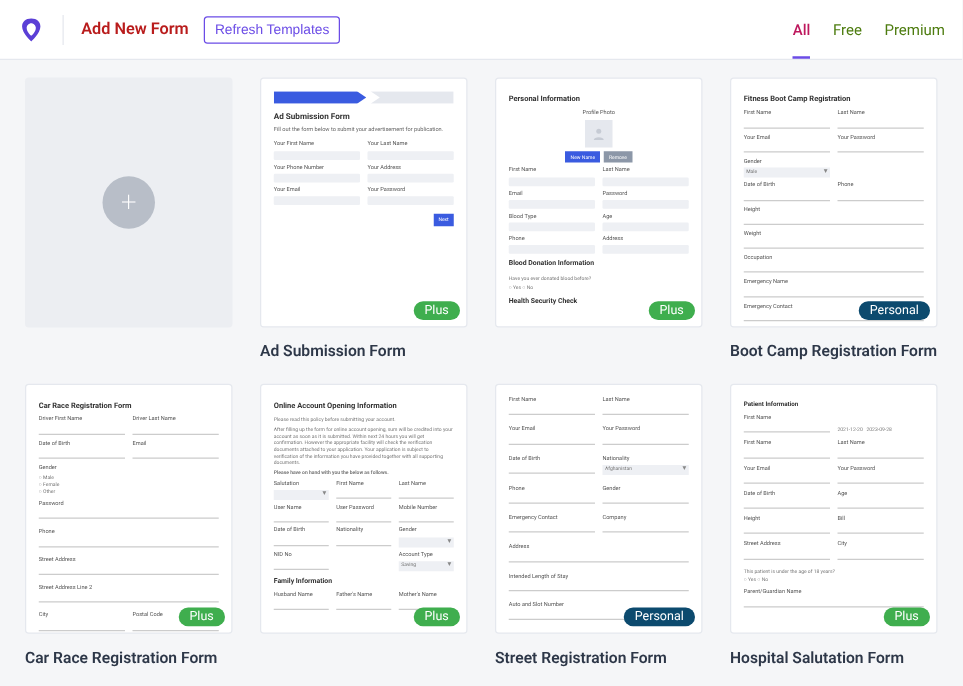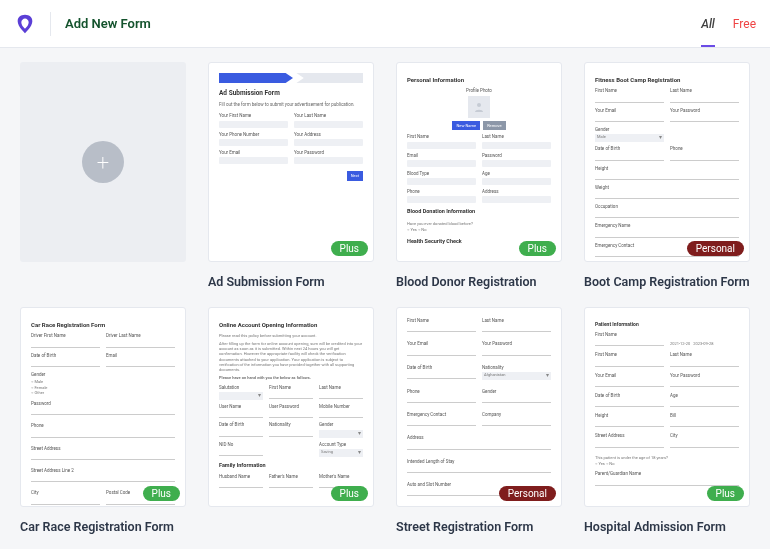--- a/index.html
+++ b/index.html
@@ -25,53 +25,52 @@
   }
   .divider-v {
     width: 1px;
     height: 24px;
     background: #e5e8ee;
     margin: 0 14px;
   }
   .title {
     font-weight: 600;
     font-size: 13px;
-    color: #14532d;
+    color: #b91c1c;
   }
   .refresh-btn {
     margin-left: 12px;
     border: 1px solid #6b4ce6;
     color: #6b4ce6;
     background: #fff;
     font-size: 11px;
     padding: 4px 8px;
     border-radius: 3px;
     cursor: pointer;
   }
   .filters {
     margin-left: auto;
     display: flex;
     gap: 18px;
     font-size: 12px;
     align-items: stretch;
     height: 100%;
   }
   .filter {
-    color: #ef4444;
+    color: #4d7c0f;
     cursor: pointer;
     display: flex;
     align-items: center;
     border-bottom: 2px solid transparent;
     padding-top: 2px;
   }
   .filter.active {
-    color: #404040;
+    color: #be185d;
     border-bottom-color: #6b4ce6;
     font-weight: 500;
-    font-style: italic;
   }
   .grid {
     padding: 14px 20px;
     display: grid;
     grid-template-columns: repeat(4, 1fr);
     gap: 18px 22px;
   }
   .card {
     display: flex;
     flex-direction: column;
@@ -107,21 +106,21 @@
   .badge {
     position: absolute;
     bottom: 5px;
     right: 5px;
     font-size: 10px;
     color: #fff;
     padding: 2px 9px;
     border-radius: 10px;
   }
   .badge.plus { background: #3fae4e; }
-  .badge.personal { background: #7f1d1d; }
+  .badge.personal { background: #0c4a6e; }
   .card-title {
     margin-top: 12px;
     font-size: 12.5px;
     font-weight: 600;
     color: #2d3748;
   }
   
   .mini-form {
     font-size: 5px;
     color: #333;
@@ -194,23 +193,25 @@
 <body>
 
 <div class="topbar">
   <div class="logo">
     <svg width="22" height="22" viewBox="0 0 24 24">
         <path d="M12 2 C7 2 4 5 4 9 C4 15 12 22 12 22 C12 22 20 15 20 9 C20 5 17 2 12 2 Z M12 6 C14 6 16 8 16 10 C16 14 12 17 12 17 C12 17 8 14 8 10 C8 8 10 6 12 6 Z" fill="#5b3fd6"></path>
       </svg>
   </div>
   <div class="divider-v"></div>
   <div class="title">Add New Form</div>
+  <button class="refresh-btn">Refresh Templates</button>
   <div class="filters">
     <div class="filter active">All</div>
     <div class="filter">Free</div>
+    <div class="filter">Premium</div>
   </div>
 </div>
 
 <div class="grid">
 
   <div class="card">
     <div class="thumb blank">
       <div class="plus-circle">+</div>
     </div>
   </div>
@@ -318,21 +319,20 @@
               <div class="inp"></div>
             </div>
           </div>
         <div class="hdr" style="font-size:5.5px;margin-top:5px">Blood Donation Information</div>
         <span class="small">Have you ever donated blood before?</span>
         <div class="small"><span>○ </span><span>Yes</span> <span>○ </span><span>No</span></div>
         <div class="hdr" style="font-size:5.5px;margin-top:5px">Health Security Check</div>
       </div>
       <div class="badge plus">Plus</div>
     </div>
-    <div class="card-title">Blood Donor Registration</div>
   </div>
 
   <div class="card">
     <div class="thumb">
       <div class="mini-form">
         <div class="hdr" style="font-size:6px">Fitness Boot Camp Registration</div>
         <div class="row">
             <div class="fld">
               <span class="lbl">First Name</span>
               <div class="ubar"></div>
@@ -680,16 +680,16 @@
           </div>
         <div style="margin-top:6px"><span class="small">This patient is under the age of 18 years?</span></div>
         <div class="small"><span>○ </span><span>Yes</span> <span>○ </span><span>No</span></div>
         <div class="fld" style="margin-top:5px">
             <span class="lbl">Parent/Guardian Name</span>
             <div class="ubar"></div>
           </div>
       </div>
       <div class="badge plus">Plus</div>
     </div>
-    <div class="card-title">Hospital Admission Form</div>
+    <div class="card-title">Hospital Salutation Form</div>
   </div>
 
 </div>
 
 </body></html>

